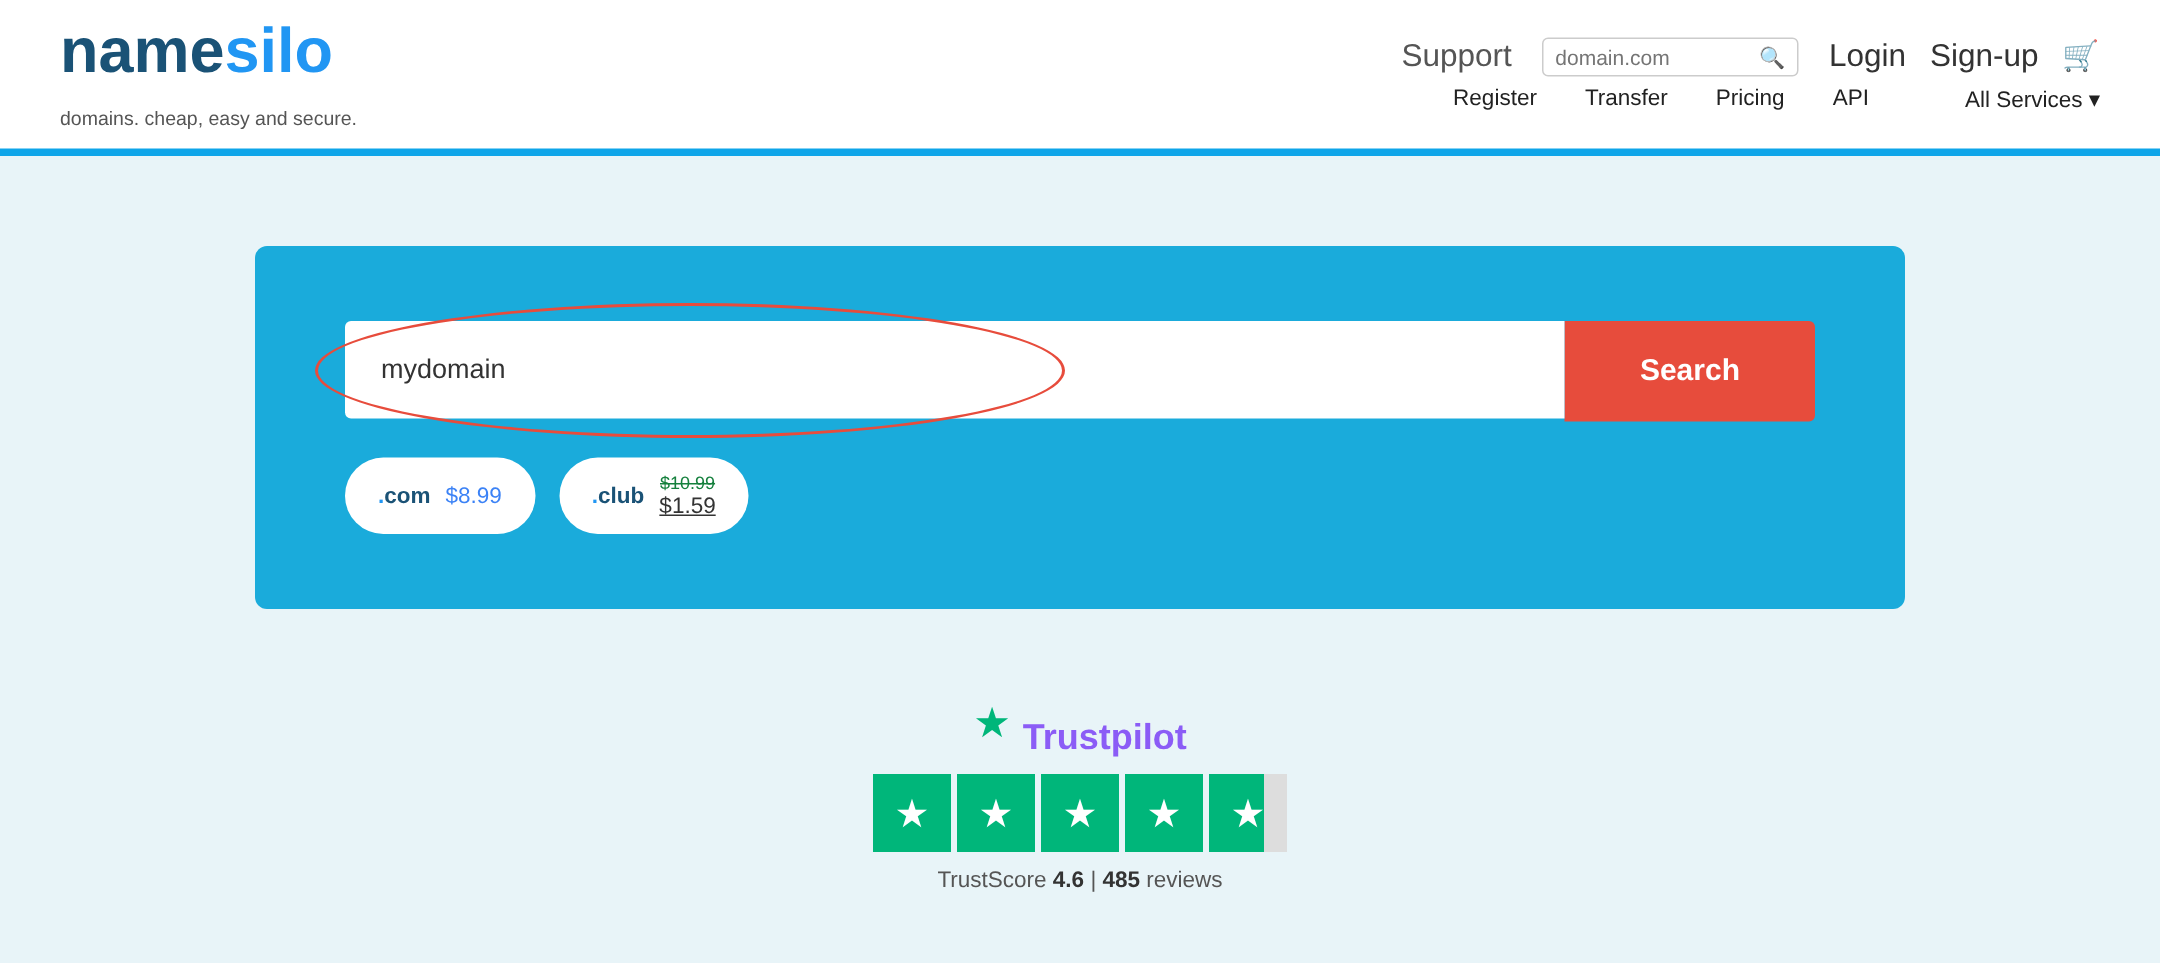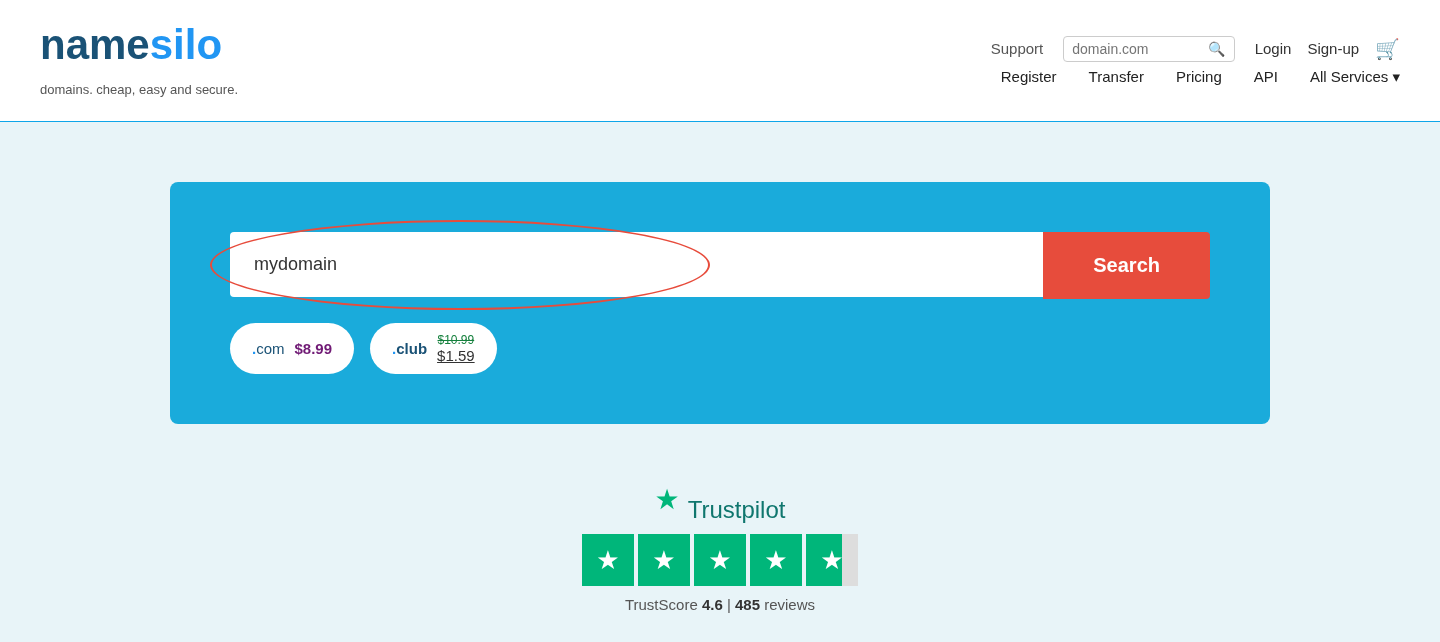--- a/index.html
+++ b/index.html
@@ -4,25 +4,25 @@
   <style>
     * { margin: 0; padding: 0; box-sizing: border-box; }
     body {
       font-family: Arial, sans-serif;
       background: #e8f4f8;
       min-height: 642px;
       width: 1440px;
     }
     header {
       background: #fff;
-      padding: 24px 40px;
+      padding: 13px 40px;
       display: flex;
       align-items: center;
       justify-content: space-between;
-      border-bottom: 1px solid #0ea5e9;
+      border-bottom: 5px solid #0ea5e9;
     }
     .logo-area {
       display: flex;
       flex-direction: column;
     }
     .logo-text {
       font-size: 42px;
       font-weight: 700;
       line-height: 1;
     }
@@ -40,21 +40,21 @@
       gap: 6px;
     }
     .header-top {
       display: flex;
       align-items: center;
       gap: 20px;
     }
     .support-link {
       color: #555;
       text-decoration: none;
-      font-size: 15px;
+      font-size: 21px;
     }
     .search-box {
       display: flex;
       align-items: center;
       border: 1px solid #ccc;
       border-radius: 4px;
       padding: 4px 8px;
       gap: 6px;
     }
     .search-box input {
@@ -66,21 +66,21 @@
     }
     .search-icon { color: #999; font-size: 14px; }
     .auth-links {
       display: flex;
       align-items: center;
       gap: 16px;
     }
     .auth-link {
       color: #333;
       text-decoration: none;
-      font-size: 15px;
+      font-size: 21px;
     }
     .cart-icon {
       font-size: 20px;
       color: #333;
       cursor: pointer;
     }
     .header-nav {
       display: flex;
       align-items: flex-start;
       gap: 32px;
@@ -88,20 +88,21 @@
     .nav-link {
       color: #222;
       text-decoration: none;
       font-size: 15px;
       font-weight: 500;
     }
     .nav-link.all-services {
       display: flex;
       align-items: center;
       gap: 4px;
+      margin-left: 32px;
     }
     .main-content {
       padding: 60px 40px 40px;
       display: flex;
       flex-direction: column;
       align-items: center;
     }
     .search-hero {
       background: #1aabdb;
       border-radius: 8px;
@@ -159,21 +160,21 @@
       padding: 10px 22px;
       display: flex;
       align-items: center;
       gap: 10px;
       font-size: 15px;
     }
     .tld-name {
       font-weight: 700;
       color: #1a5276;
     }
-    .tld-price { color: #701a75; font-weight: 700; }
+    .tld-price { color: #3b82f6; font-weight: 400; }
     .tld-price-original {
       text-decoration: line-through;
       color: #15803d;
       font-size: 12px;
       display: block;
       text-align: center;
     }
     .tld-price-sale {
       color: #333;
       font-weight: 500;
@@ -193,22 +194,22 @@
       display: flex;
       align-items: center;
       gap: 8px;
     }
     .trustpilot-star {
       color: #00b67a;
       font-size: 28px;
     }
     .trustpilot-name {
       font-size: 24px;
-      color: #0f766e;
-      font-weight: 400;
+      color: #8b5cf6;
+      font-weight: 700;
       margin-top: 22px;
     }
     .trustpilot-stars {
       display: flex;
       gap: 4px;
     }
     .tp-star-box {
       width: 52px;
       height: 52px;
       background: #00b67a;
@@ -221,21 +222,21 @@
     .tp-star-box.partial {
       background: linear-gradient(to right, #00b67a 70%, #ddd 70%);
     }
     .trustpilot-score {
       font-size: 15px;
       color: #555;
     }
     .trustpilot-score strong { color: #333; }
     .net-tld { color: #2196f3; font-weight: 700; }
     .com-dot { color: #2196f3; }
-    .com-text { color: #1a5276; font-weight: 400; }
+    .com-text { color: #1a5276; font-weight: 700; }
     .club-dot { color: #2196f3; }
     .club-text { color: #1a5276; font-weight: 700; }
   </style>
 </head>
 <body>
 
 <header>
   <div class="logo-area">
     <div class="logo-text">
       <span class="logo-name">name</span><span class="logo-silo">silo</span>

